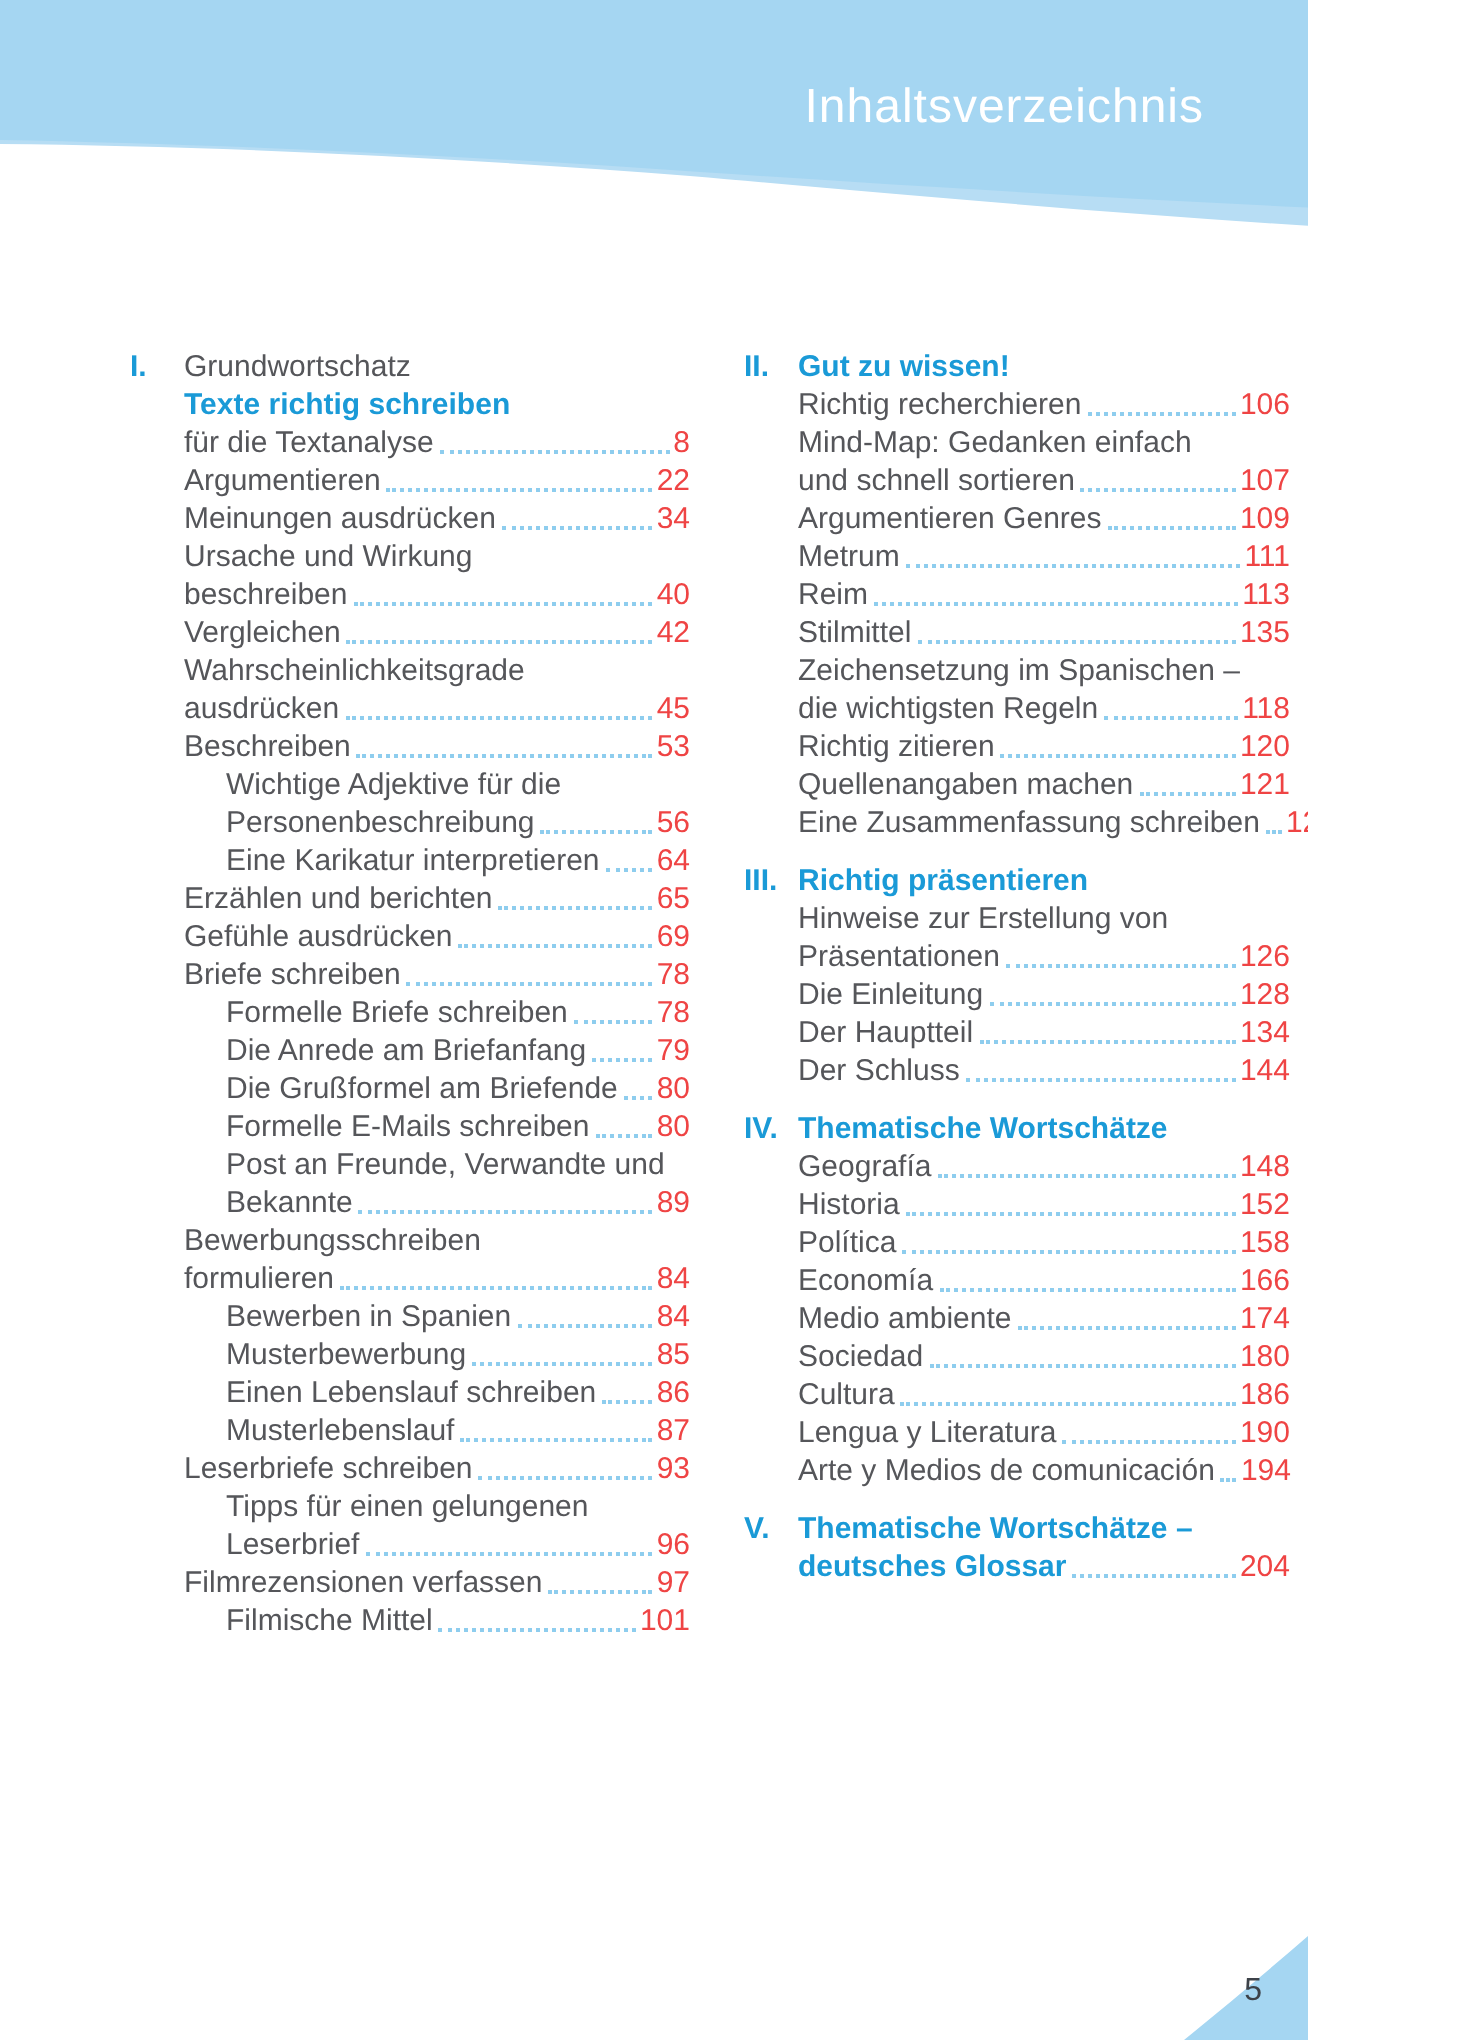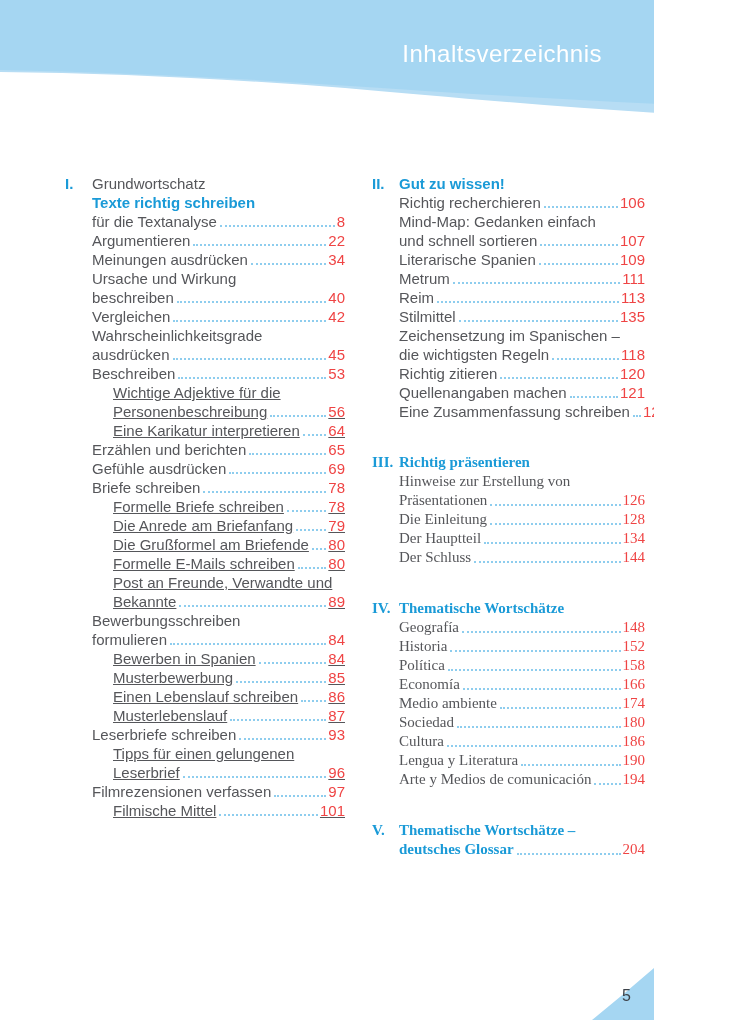--- a/index.html
+++ b/index.html
@@ -17,26 +17,26 @@
   #footer-wave{position:absolute; bottom:0; left:0; width:729px; height:130px;}
   #page-number{
     position:absolute; right:23px; bottom:15px; color:#3d4249;
     font-size:16px; font-weight:400;
   }
   
   .col{position:absolute; top:174px; font-size:15px; line-height:19px; color:#55565a;}
   .col.left{left:65px; width:280px;}
   .col.right{left:372px; width:273px;}
   .sec{position:relative; padding-left:27px;}
-  .sec + .sec{margin-top:32px;font-family:Liberation Serif, serif;}
+  .sec + .sec{margin-top:10px;}
   .numeral{
     position:absolute; left:0; top:0; color:#1a9ad7; font-weight:bold;
   }
   .row{display:flex;}
-  .row.ind{padding-left:21px;text-decoration:underline;}
+  .row.ind{padding-left:21px;}
   .row.head .lab{color:#1a9ad7; font-weight:bold;}
   .lab{white-space:nowrap;}
   .leader{
     flex:1 1 auto; min-width:8px;
     border-bottom:2px dotted #8ecdee;
     margin:0 2px 4px 3px;
   }
   .pnum{color:#ef4444; white-space:nowrap;}
 </style>
 </head>
@@ -224,21 +224,21 @@
           </div>
           <div class="row">
             <span class="lab">Mind-Map: Gedanken einfach</span>
           </div>
           <div class="row">
             <span class="lab">und schnell sortieren</span>
             <span class="leader"></span>
             <span class="pnum">107</span>
           </div>
           <div class="row">
-            <span class="lab">Literarische Spanien</span>
+            <span class="lab">Argumentieren Genres</span>
             <span class="leader"></span>
             <span class="pnum">109</span>
           </div>
           <div class="row">
             <span class="lab">Metrum</span>
             <span class="leader"></span>
             <span class="pnum">111</span>
           </div>
           <div class="row">
             <span class="lab">Reim</span>

